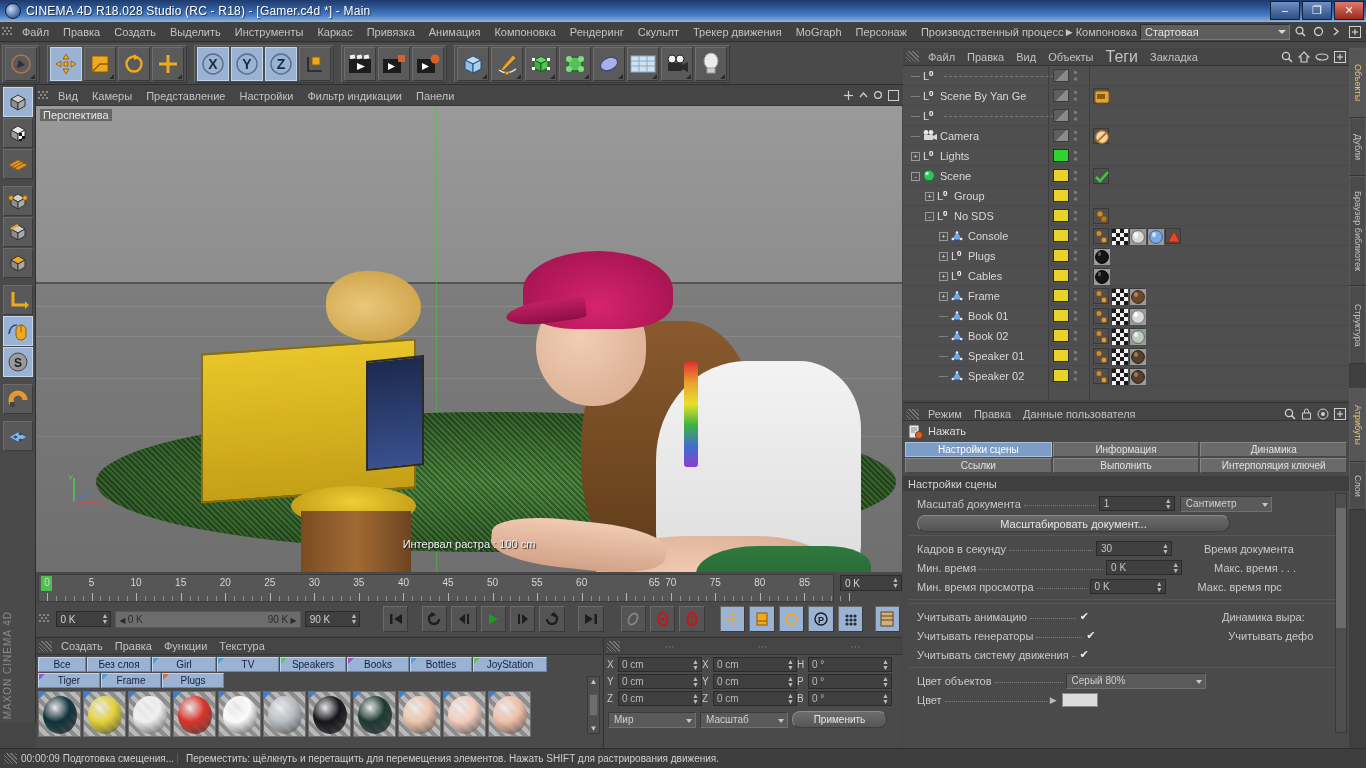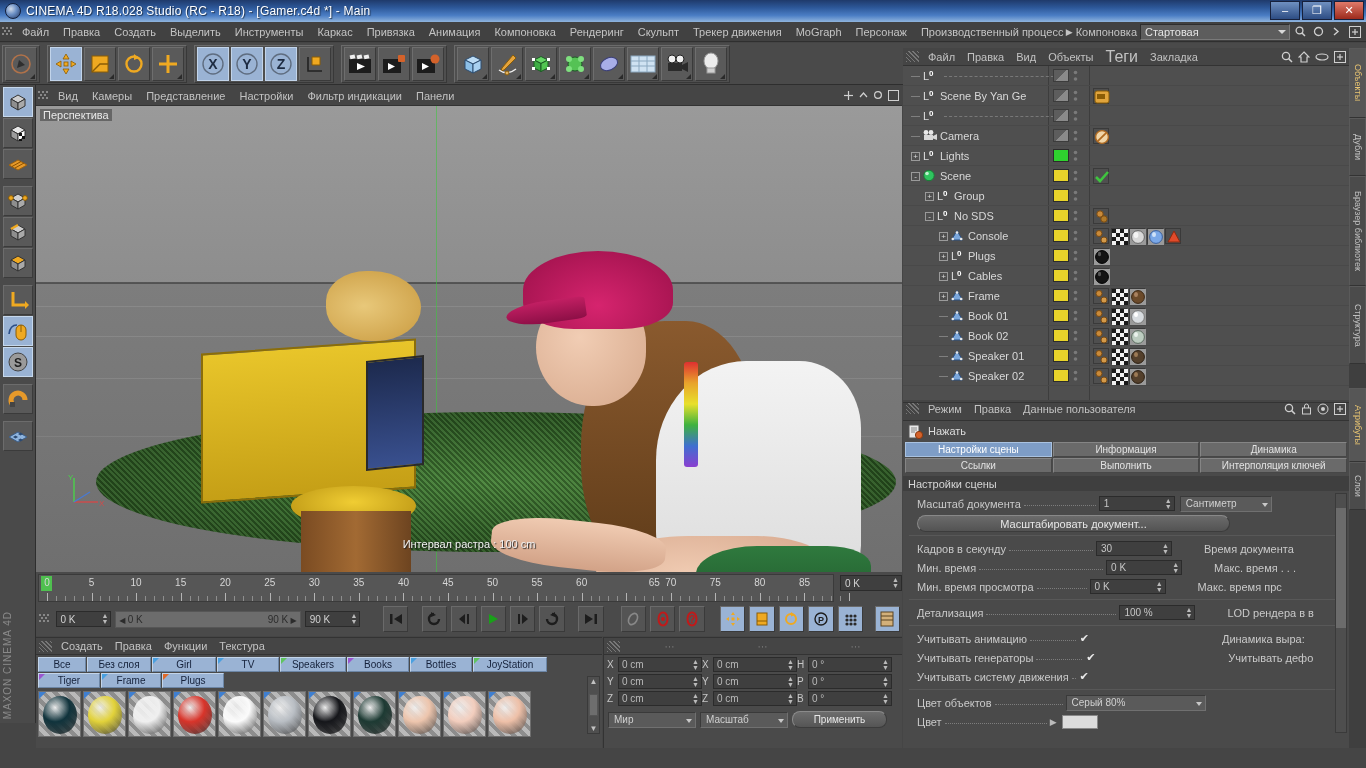--- a/index.html
+++ b/index.html
@@ -220,21 +220,21 @@
   .odash { flex: 1; border-bottom: 1px dashed #8a8a8a; margin: 0 6px 3px 4px; opacity: .7; height: 6px; }
   .ocol { position: absolute; left: 150px; width: 16px; height: 13px; top: 3px; }
   .odots { position: absolute; left: 170px; top: 4px; width: 5px; height: 12px; }
   .otags { position: absolute; left: 190px; top: 2px; display: flex; gap: 2px; align-items: center; }
   .tagico { width: 16px; height: 16px; border: 1px solid #3a3a3a; }
   .objsplit { position: absolute; left: 145px; top: 0; width: 1px; height: 334px; background: #3d3d3d; }
   .objsplit2 { position: absolute; left: 186px; top: 0; width: 1px; height: 334px; background: #3d3d3d; }
 
   
   .attrwrap { position: absolute; left: 903px; top: 402px; width: 446px; height: 346px; background: #4a4a4a; border-top: 1px solid #333; }
-  .attrhead { height: 18px; background: #454545; display: flex; align-items: flex-start; position: relative; border-bottom: 1px solid #333; }
+  .attrhead { height: 18px; background: #454545; display: flex; align-items: flex-end; position: relative; border-bottom: 1px solid #333; }
   .attrhead .icons { position: absolute; right: 3px; display: flex; gap: 5px; align-items: center; color: #cfcfcf; font-size: 11px; }
   .attrobj { height: 20px; display: flex; align-items: center; gap: 5px; padding-left: 5px; background: #4a4a4a; }
   .atabs { display: flex; flex-direction: column; gap: 1px; padding: 1px 2px; }
   .atabrow { display: flex; gap: 1px; }
   .atab { flex: 1; height: 15px; background: #6a6a6a; border: 1px solid #858585; border-right-color:#474747; border-bottom-color:#474747;
     font-size: 10px; color: #e2e2e2; display: flex; align-items: center; justify-content: center; }
   .atab.active { background: #7e9dc6; border-color: #a9c2e0; color: #fff; }
   .sectionbar { height: 15px; background: #3f3f3f; display: flex; align-items: center; padding-left: 5px; font-size: 11px; color: #d6d6d6; margin-top: 2px; }
   .attrbody { position: relative; height: 250px; overflow: hidden; padding-top: 3px; }
   .arow { display: flex; align-items: center; height: 19px; padding-left: 14px; }
@@ -1791,29 +1791,20 @@
         <span class="alabel">Мин. время просмотра</span>
         <span class="adots" style="width:50px"></span>
         <div class="afield" style="width:76px">
           <span>0 K</span>
           <span class="spin">▲<br>▼</span>
         </div>
         <span class="alabel" style="margin-left:32px">Макс. время прс</span>
       </div>
       <div class="hline"></div>
 
-      <div class="arow">
-        <span class="alabel">Детализация</span>
-        <span class="adots" style="width:130px"></span>
-        <div class="afield" style="width:76px">
-          <span>100 %</span>
-          <span class="spin">▲<br>▼</span>
-        </div>
-        <span class="alabel" style="margin-left:32px">LOD рендера в в</span>
-      </div>
       <div class="hline"></div>
 
       <div class="arow">
         <span class="alabel">Учитывать анимацию</span>
         <span class="adots" style="width:46px"></span>
         <span class="chk">✔</span>
         <span class="alabel" style="margin-left:132px">Динамика выра:</span>
       </div>
       <div class="arow">
         <span class="alabel">Учитывать генераторы</span>
@@ -1852,14 +1843,19 @@
   <div class="vtabs">
     <div class="vtab active" style="height:70px">Объекты</div>
     <div class="vtab" style="height:58px">Дубли</div>
     <div class="vtab" style="height:110px">Браузер библиотек</div>
     <div class="vtab" style="height:78px">Структура</div>
     <div style="height:24px"></div>
     <div class="vtab active" style="height:74px">Атрибуты</div>
     <div class="vtab" style="height:48px">Слои</div>
   </div>
 
+  <div class="statusbar">
+    <div class="grip"></div>
+    <div class="st-progress">00:00:09 Подготовка смещения...</div>
+    <div class="st-msg">Переместить: щёлкнуть и перетащить для перемещения элементов. Нажать SHIFT для растрирования движения.</div>
+  </div>
 
 </div>
 
 </body></html>

